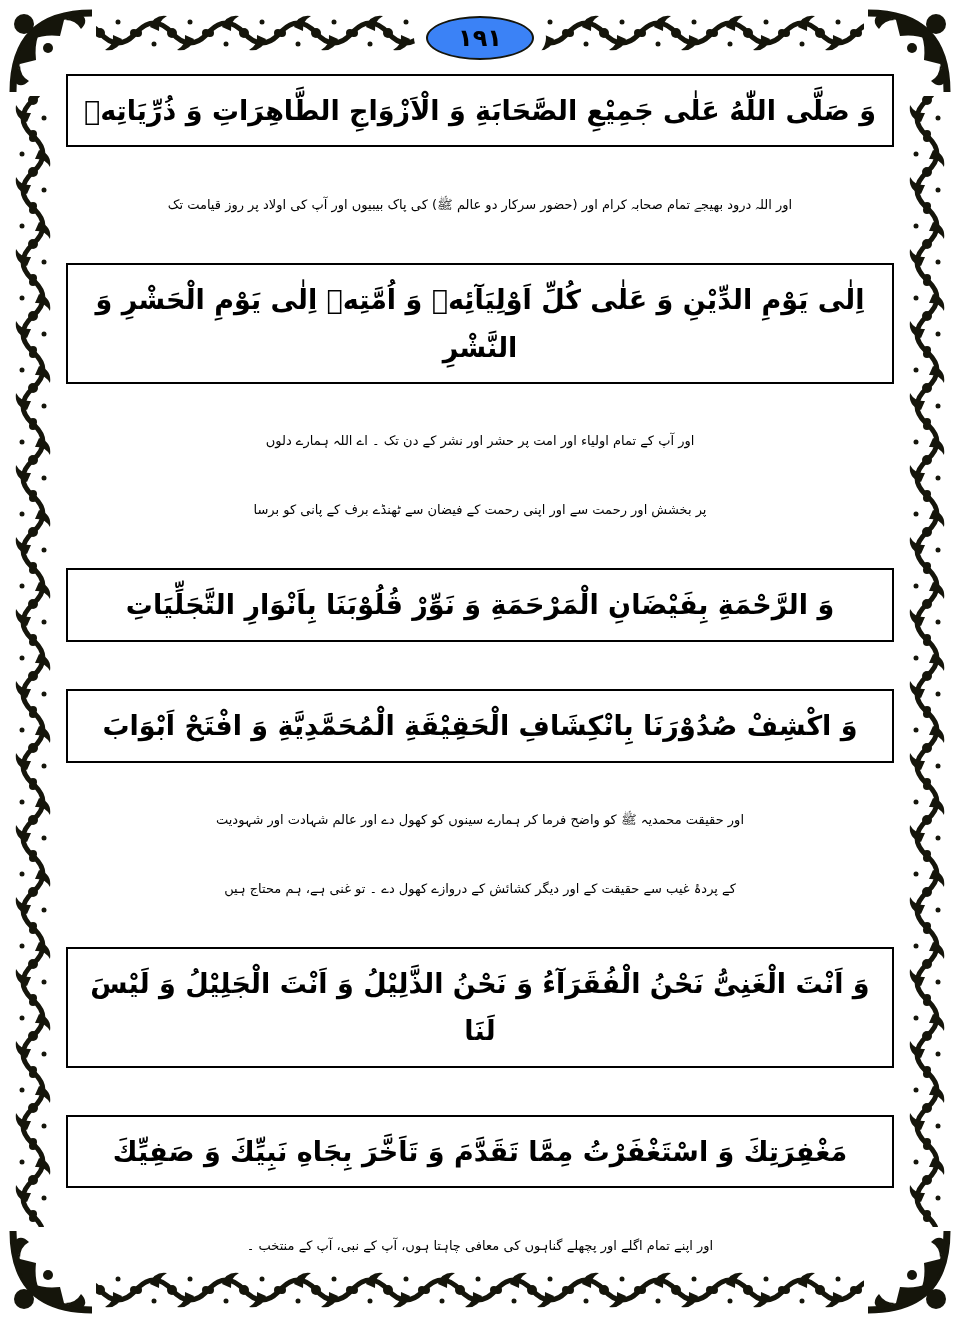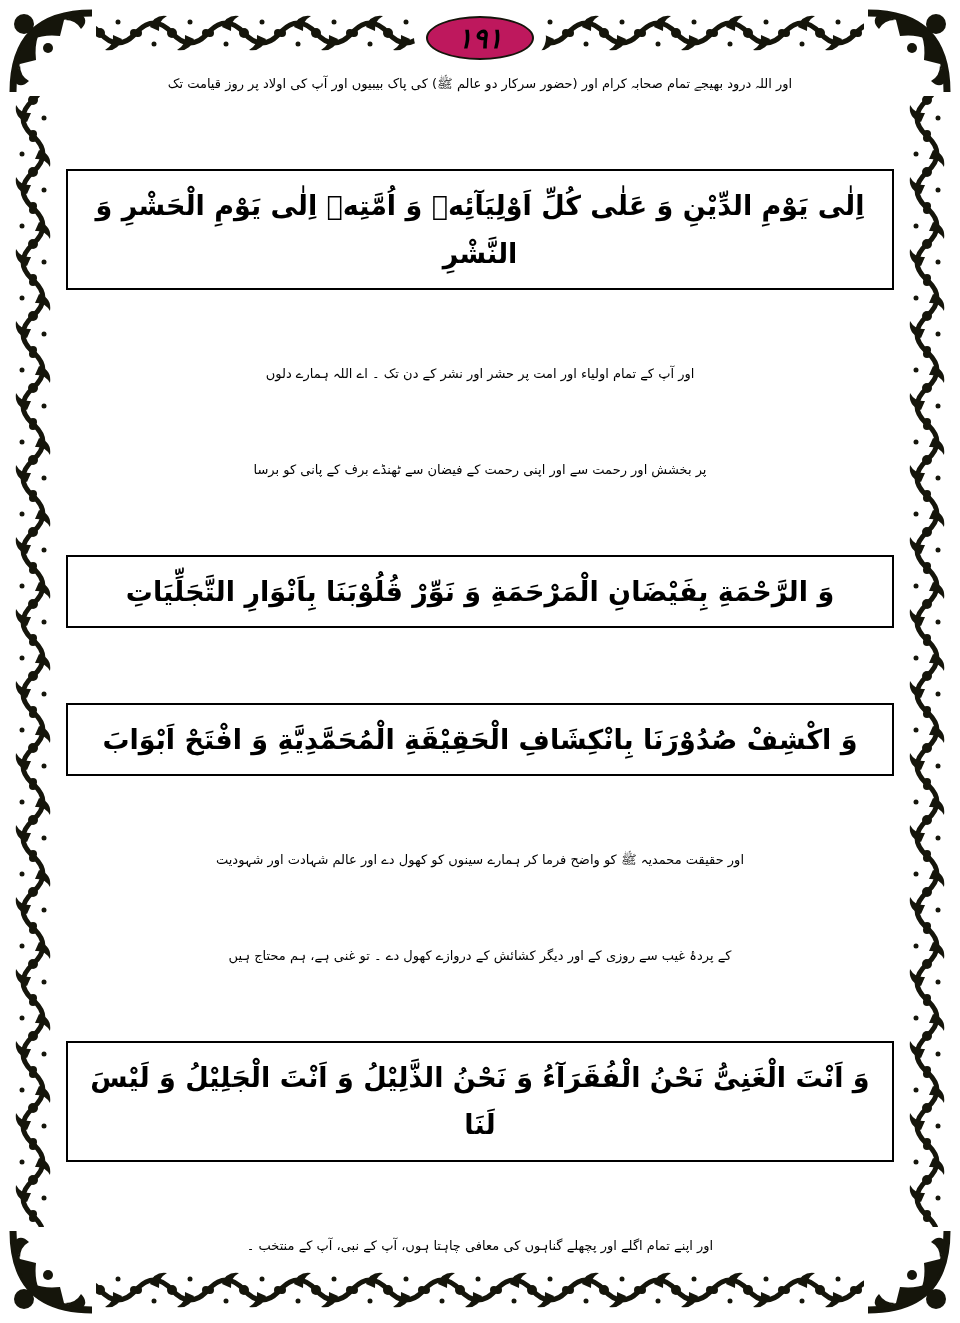--- a/index.html
+++ b/index.html
@@ -19,24 +19,24 @@
   .corner{position:absolute;width:88px;height:88px;z-index:2;background:#fff;}
   .corner svg{display:block;width:100%;height:100%;}
   .corner-tl{top:8px;left:8px;}
   .corner-tr{top:8px;right:8px;transform:scaleX(-1);}
   .corner-bl{bottom:8px;left:8px;transform:scaleY(-1);}
   .corner-br{bottom:8px;right:8px;transform:rotate(180deg);}
   
   .cartouche{
     position:absolute;top:16px;left:50%;transform:translateX(-50%);
     width:104px;height:40px;z-index:3;
-    background:#be185d;border:2.5px solid #15150b;border-radius:50%;
+    background:#3b82f6;border:2.5px solid #15150b;border-radius:50%;
     box-shadow:0 0 0 12px #fff;
     display:flex;align-items:center;justify-content:center;
-    font-size:28px;font-weight:bold;letter-spacing:2px;font-style:italic;
+    font-size:24px;font-weight:bold;letter-spacing:2px;
   }
   
   .content{
     position:absolute;top:74px;bottom:66px;left:66px;right:66px;z-index:2;
     display:flex;flex-direction:column;justify-content:space-between;
     direction:rtl;
   }
   .arabic-box{
     border:2px solid #000;background:#fff;
     text-align:center;direction:rtl;
@@ -142,40 +142,46 @@
     <circle cx="40" cy="40" r="5" fill="#15150b"></circle>
   </svg>
 </div>
 
 <div class="cartouche">
   <span>١٩١</span>
 </div>
 
 <div class="content">
 
+  <div class="arabic-box" lang="ar">
+    <span>وَ صَلَّى اللّٰهُ عَلٰى جَمِيْعِ الصَّحَابَةِ وَ الْاَزْوَاجِ الطَّاهِرَاتِ وَ ذُرِّيَاتِهٖ</span>
+  </div>
   <div class="urdu-line" lang="ur">اور اللہ درود بھیجے تمام صحابہ کرام اور (حضور سرکار دو عالم ﷺ) کی پاک بیبیوں اور آپ کی اولاد پر روز قیامت تک</div>
 
   <div class="arabic-box" lang="ar">
     <span>اِلٰى يَوْمِ الدِّيْنِ وَ عَلٰى كُلِّ اَوْلِيَآئِهٖ وَ اُمَّتِهٖ اِلٰى يَوْمِ الْحَشْرِ وَ النَّشْرِ</span>
   </div>
   <div class="urdu-line" lang="ur">اور آپ کے تمام اولیاء اور امت پر حشر اور نشر کے دن تک ۔ اے اللہ ہمارے دلوں</div>
 
   <div class="urdu-line" lang="ur">پر بخشش اور رحمت سے اور اپنی رحمت کے فیضان سے ٹھنڈے برف کے پانی کو برسا</div>
 
   <div class="arabic-box" lang="ar">
     <span>وَ الرَّحْمَةِ بِفَيْضَانِ الْمَرْحَمَةِ وَ نَوِّرْ قُلُوْبَنَا بِاَنْوَارِ التَّجَلِّيَاتِ</span>
   </div>
 
   <div class="arabic-box" lang="ar">
     <span>وَ اكْشِفْ صُدُوْرَنَا بِانْكِشَافِ الْحَقِيْقَةِ الْمُحَمَّدِيَّةِ وَ افْتَحْ اَبْوَابَ</span>
   </div>
   <div class="urdu-line" lang="ur">اور حقیقت محمدیہ ﷺ کو واضح فرما کر ہمارے سینوں کو کھول دے اور عالم شہادت اور شہودیت</div>
 
-  <div class="urdu-line" lang="ur">کے پردۂ غیب سے روزی کے اور دیگر کشائش کے دروازے کھول دے ۔ تو غنی ہے، ہم محتاج ہیں</div>
+  <div class="urdu-line" lang="ur">کے پردۂ غیب سے حقیقت کے اور دیگر کشائش کے دروازے کھول دے ۔ تو غنی ہے، ہم محتاج ہیں</div>
 
   <div class="arabic-box" lang="ar">
     <span>وَ اَنْتَ الْغَنِىُّ نَحْنُ الْفُقَرَآءُ وَ نَحْنُ الذَّلِيْلُ وَ اَنْتَ الْجَلِيْلُ وَ لَيْسَ لَنَا</span>
   </div>
 
 
+  <div class="arabic-box" lang="ar">
+    <span>مَغْفِرَتِكَ وَ اسْتَغْفَرْتُ مِمَّا تَقَدَّمَ وَ تَاَخَّرَ بِجَاهِ نَبِيِّكَ وَ صَفِيِّكَ</span>
+  </div>
   <div class="urdu-line" lang="ur">اور اپنے تمام اگلے اور پچھلے گناہوں کی معافی چاہتا ہوں، آپ کے نبی، آپ کے منتخب ۔</div>
 
 </div>
 
 </body></html>

